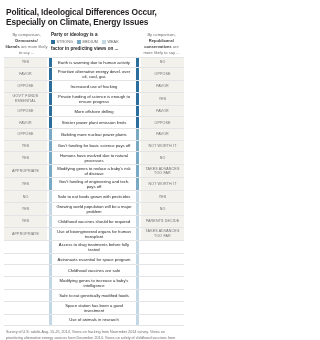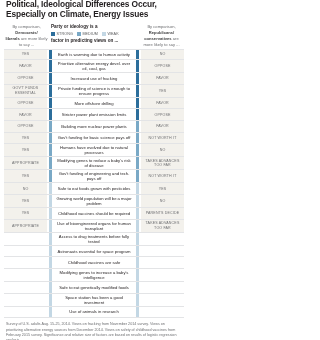--- a/index.html
+++ b/index.html
@@ -16,21 +16,21 @@
     padding: 0 4px;
   }
 
   
   .title {
     font-size: 8.4px;
     font-weight: bold;
     color: #231f20;
     line-height: 1.18;
     letter-spacing: -0.15px;
-    padding: 0 2px 0 2px;
+    padding: 8px 2px 0 2px;
   }
 
   
   .head-row {
     display: flex;
     align-items: flex-start;
     margin-top: 4px;
     padding: 0 1px;
   }
   .head-side {

